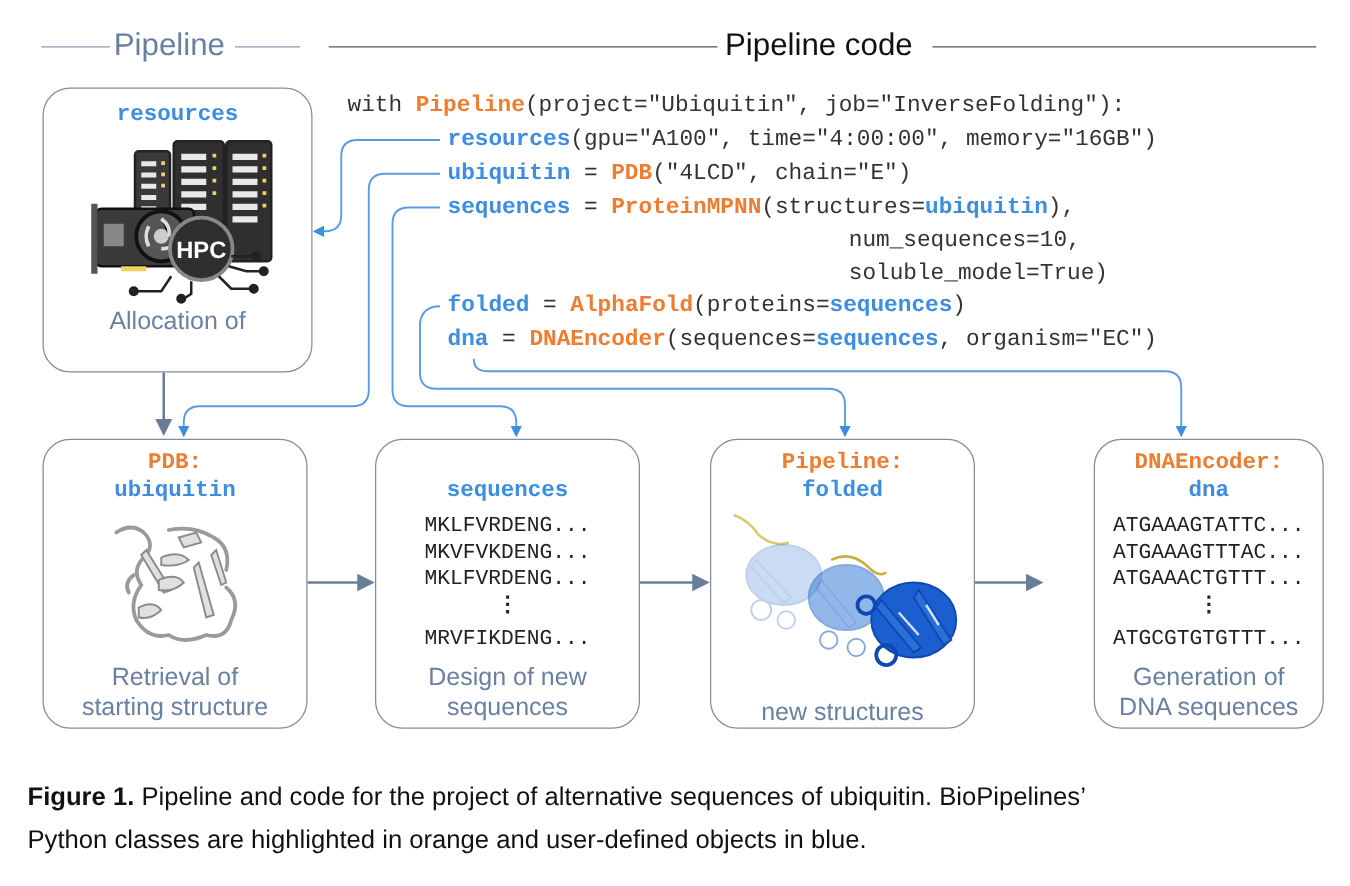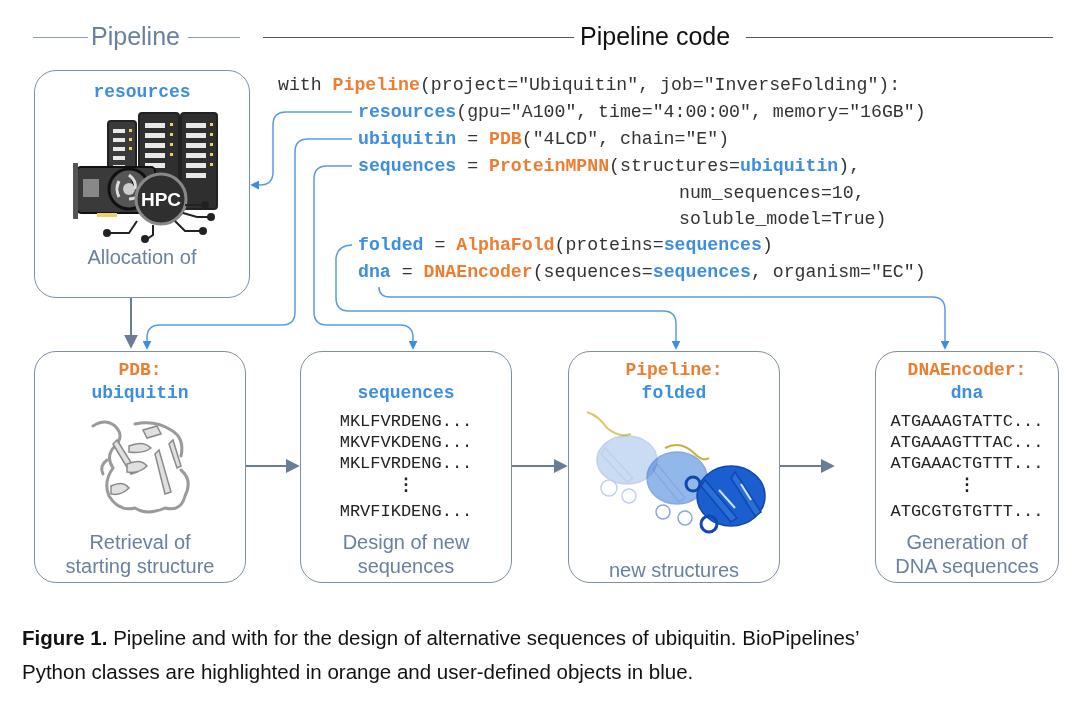--- a/index.html
+++ b/index.html
@@ -215,14 +215,14 @@
   <div class="box-title blue" style="top:30px;">dna</div>
   <div class="seq" style="top:60px;">ATGAAAGTATTC...</div>
   <div class="seq" style="top:81px;">ATGAAAGTTTAC...</div>
   <div class="seq" style="top:102px;">ATGAAACTGTTT...</div>
   <div class="seq" style="top:124px;font-weight:bold;">⋮</div>
   <div class="seq" style="top:150px;">ATGCGTGTGTTT...</div>
   <div class="box-caption" style="top:178px;">Generation of</div>
   <div class="box-caption" style="top:202px;">DNA sequences</div>
 </div>
 
-<div class="caption" style="top:622px;"><b>Figure 1.</b><span> Pipeline and with for the design of alternative sequences of ubiquitin. BioPipelines’</span></div>
+<div class="caption" style="top:622px;"><b>Figure 1.</b><span> Pipeline and code for the project of alternative sequences of ubiquitin. BioPipelines’</span></div>
 <div class="caption" style="top:656px;">Python classes are highlighted in orange and user-defined objects in blue.</div>
 
 </body></html>

